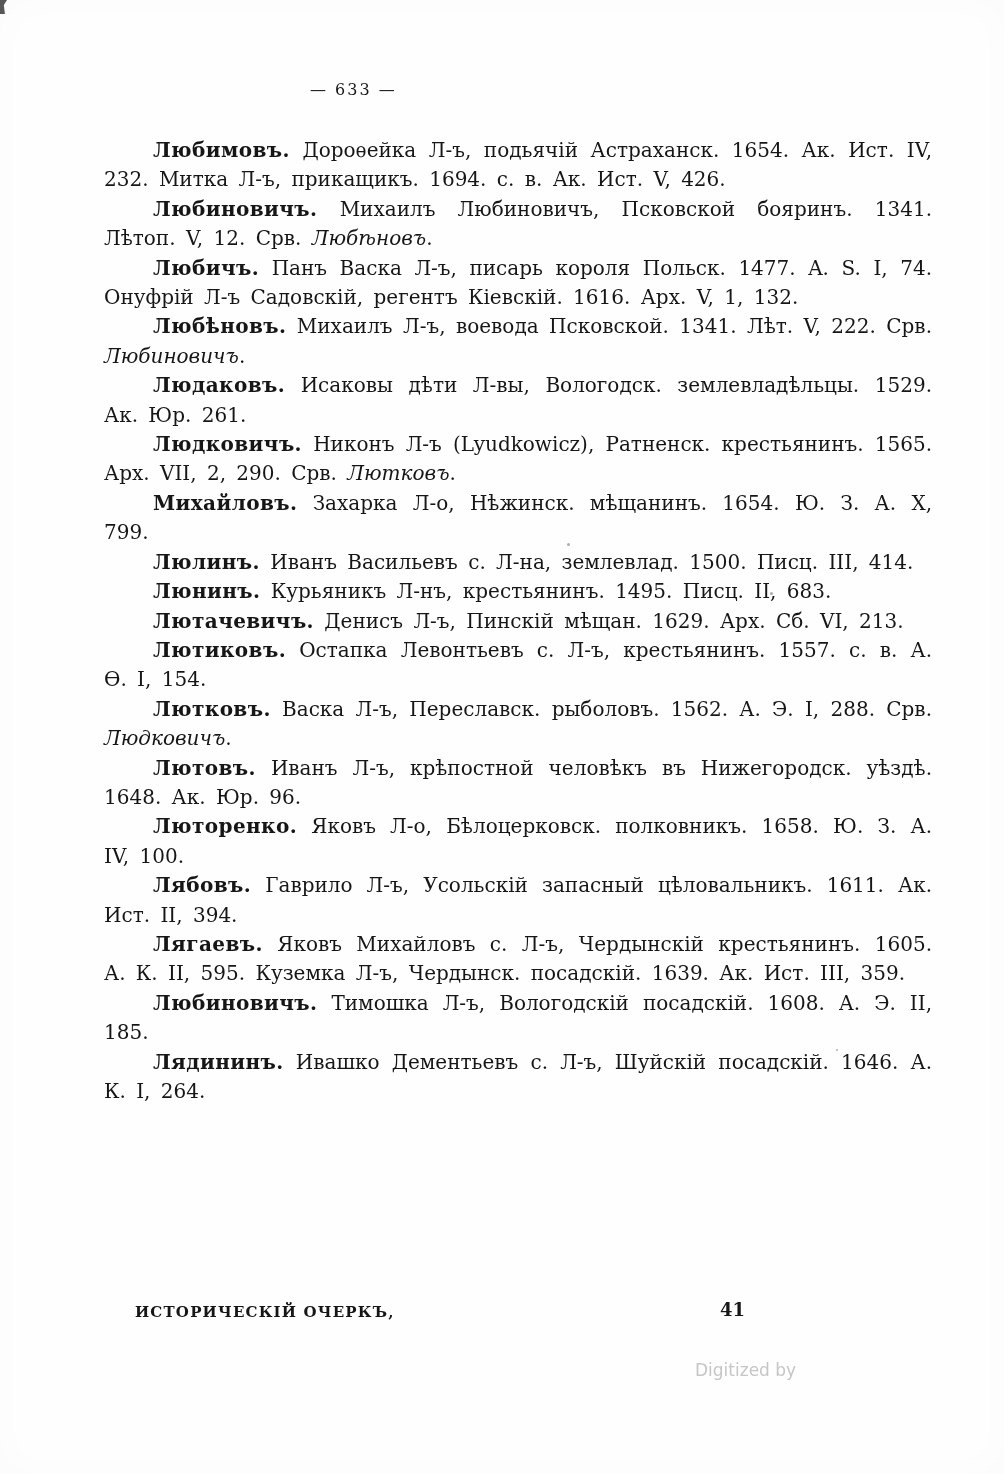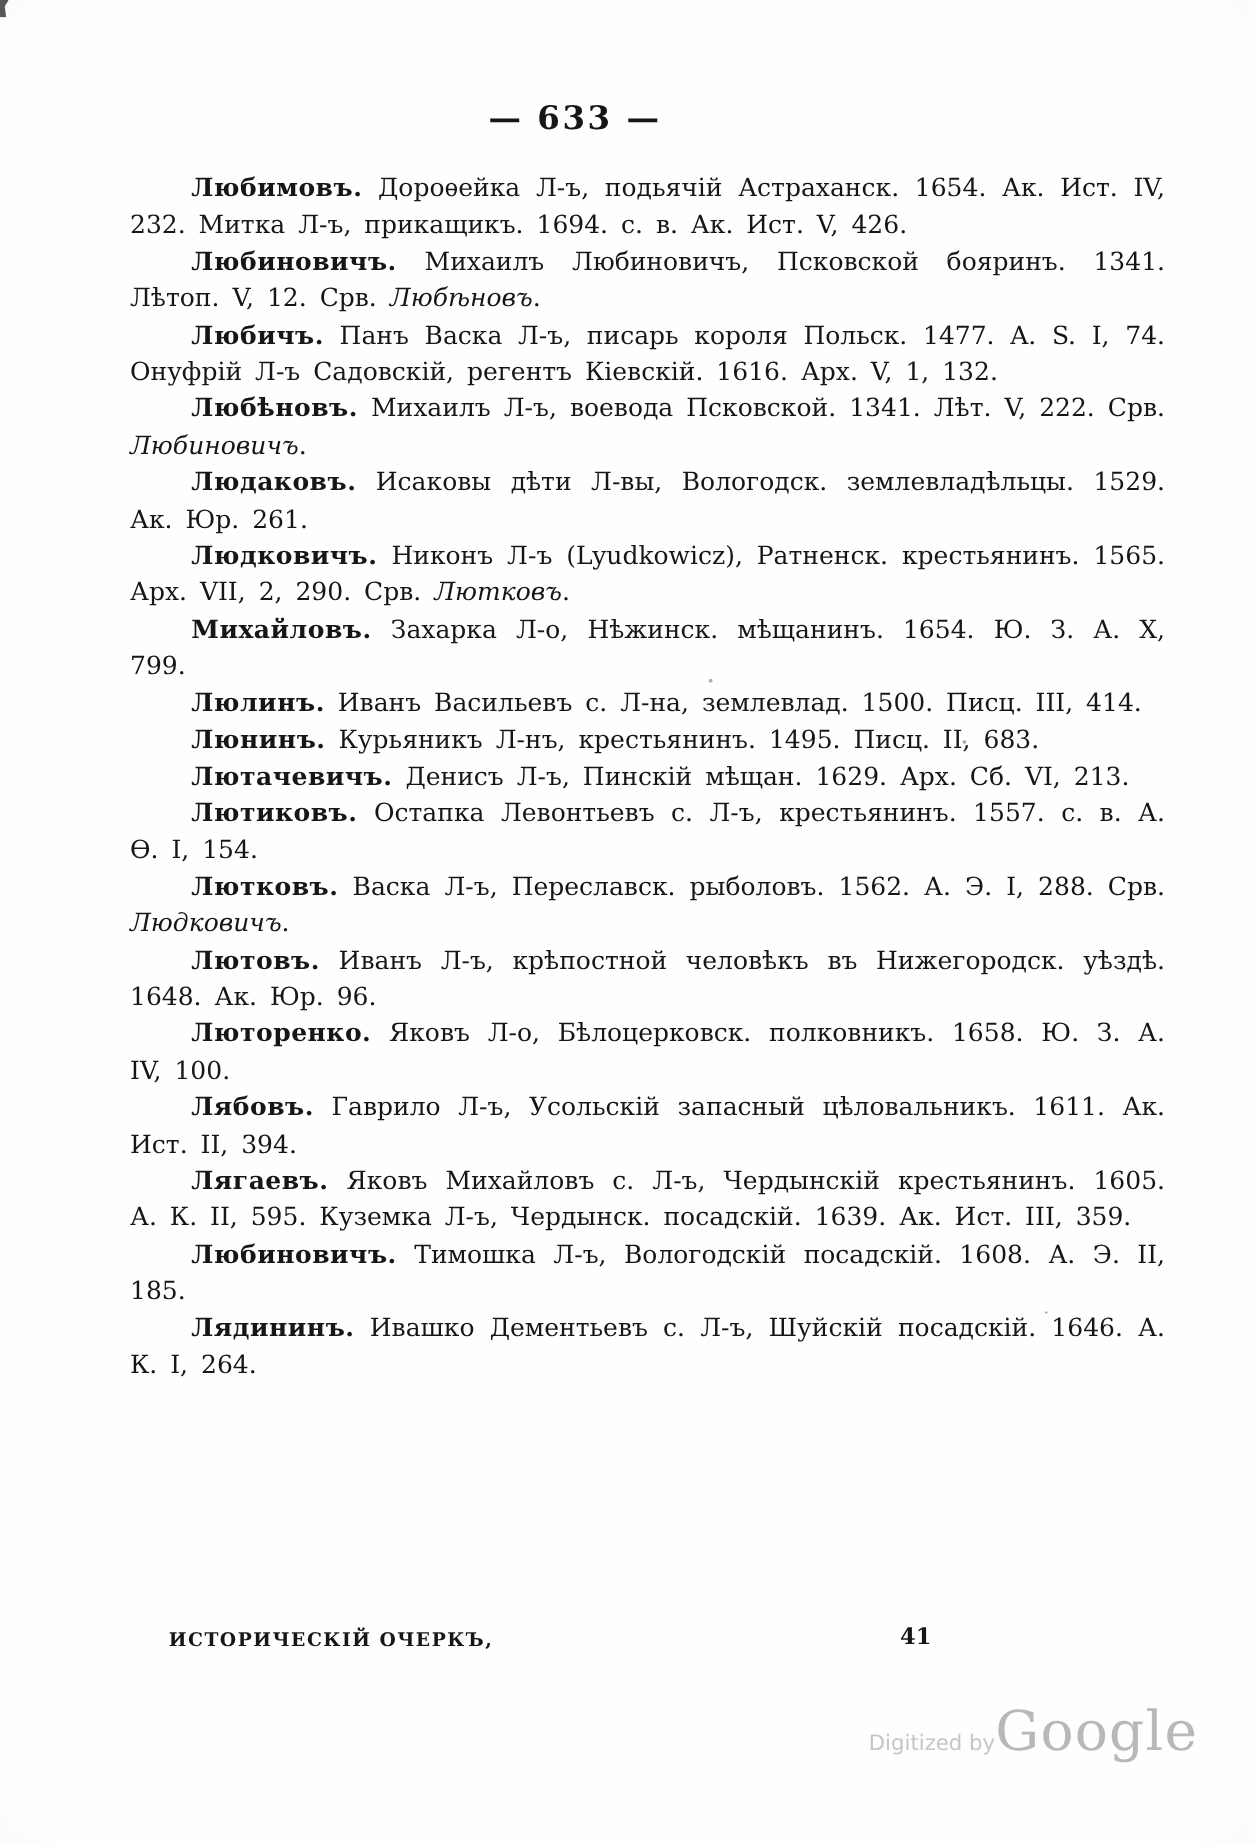--- a/index.html
+++ b/index.html
@@ -19,23 +19,22 @@
     width: 7px; height: 14px;
     background: #3a3a3a;
     clip-path: polygon(0 0, 100% 0, 55% 35%, 70% 100%, 0 100%);
     opacity: 0.85;
   }
   .page-number {
     position: absolute;
     top: 80px;
     left: 310px;
     width: 300px;
-    text-align: center;
-    font-size: 26px;
-    font-weight: 700;
+    font-size: 16px;
+    font-weight: 400;
     letter-spacing: 2px;
     white-space: nowrap;
   }
   .entries {
     position: absolute;
     top: 136px;
     left: 104px;
     width: 828px;
     font-size: 20px;
     line-height: 29.4px;
@@ -61,20 +60,21 @@
     top: 1299px;
     font-size: 18px;
     font-weight: 700;
   }
   .watermark {
     position: absolute;
     top: 1360px;
     left: 695px;
     display: flex;
     align-items: baseline;
+    gap: 10px;
     user-select: none;
   }
   .wm-pre {
     font-family: "DejaVu Sans", sans-serif;
     font-size: 17px;
     color: #c6c6c6;
   }
   .wm-logo {
     font-family: "DejaVu Serif", serif;
     font-size: 44px;
@@ -120,20 +120,19 @@
       <p class="entry"><span class="seg-b">Любиновичъ.</span><span class="seg-n"> Тимошка Л-ъ, Вологодскій посадскій. 1608. А. Э. II, 185.</span></p>
       <p class="entry"><span class="seg-b">Лядининъ.</span><span class="seg-n"> Ивашко Дементьевъ с. Л-ъ, Шуйскій посадскій. 1646. А. К. I, 264.</span></p>
     </div>
 
   <div class="footer-sig">ИСТОРИЧЕСКІЙ ОЧЕРКЪ,</div>
 
   <div class="footer-num">41</div>
 
   <div class="watermark">
     <span class="wm-pre">Digitized by</span>
-    <span class="wm-logo">Google</span>
   </div>
 
   <div class="speck s1"></div>
   <div class="speck s2"></div>
   <div class="speck s3"></div>
   <div class="speck s4"></div>
 </div>
 
 </body></html>

